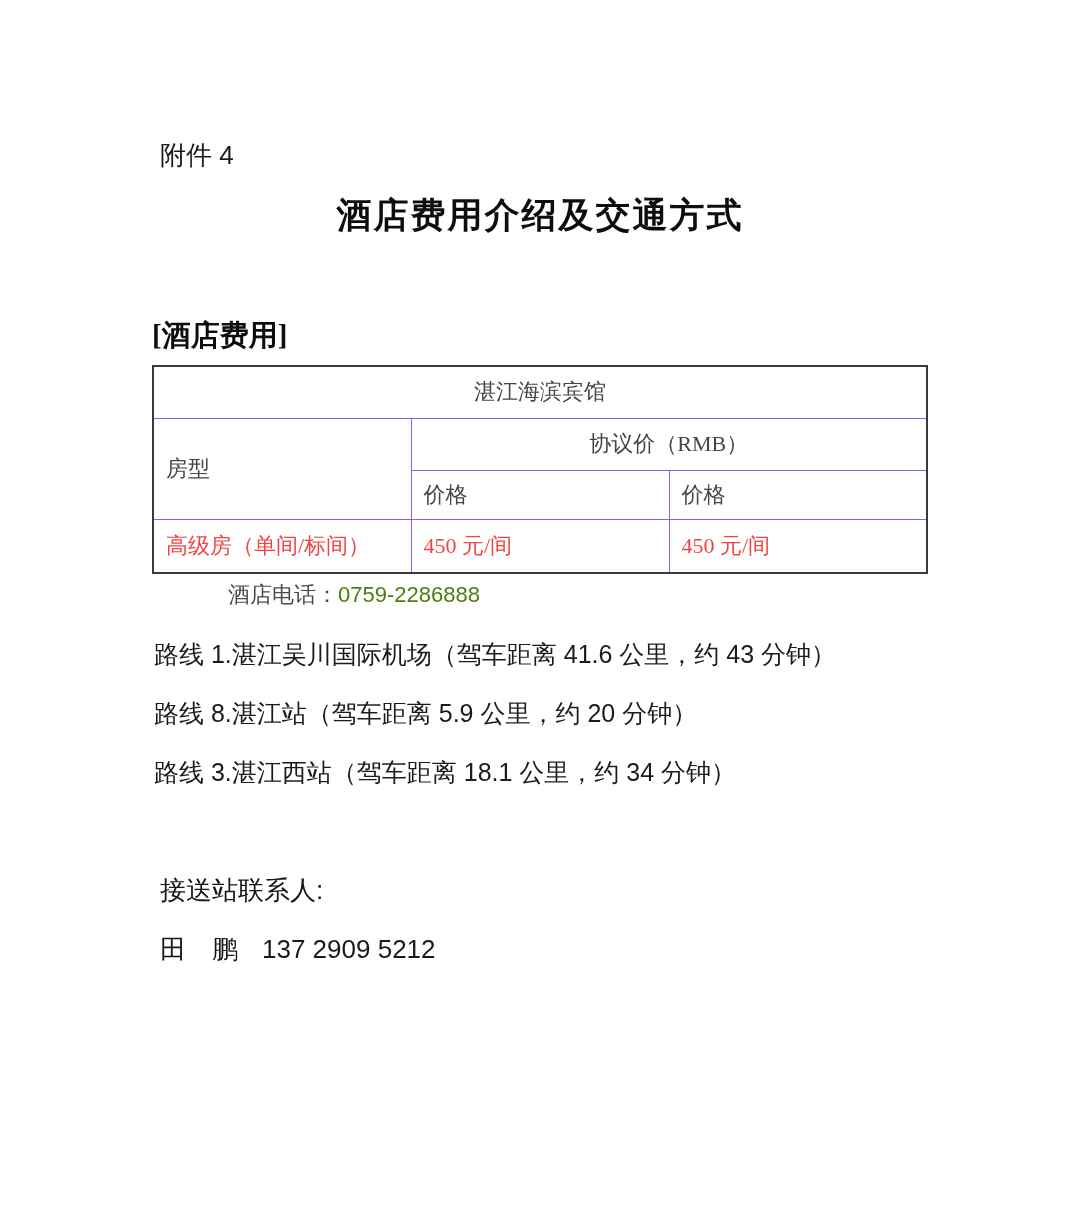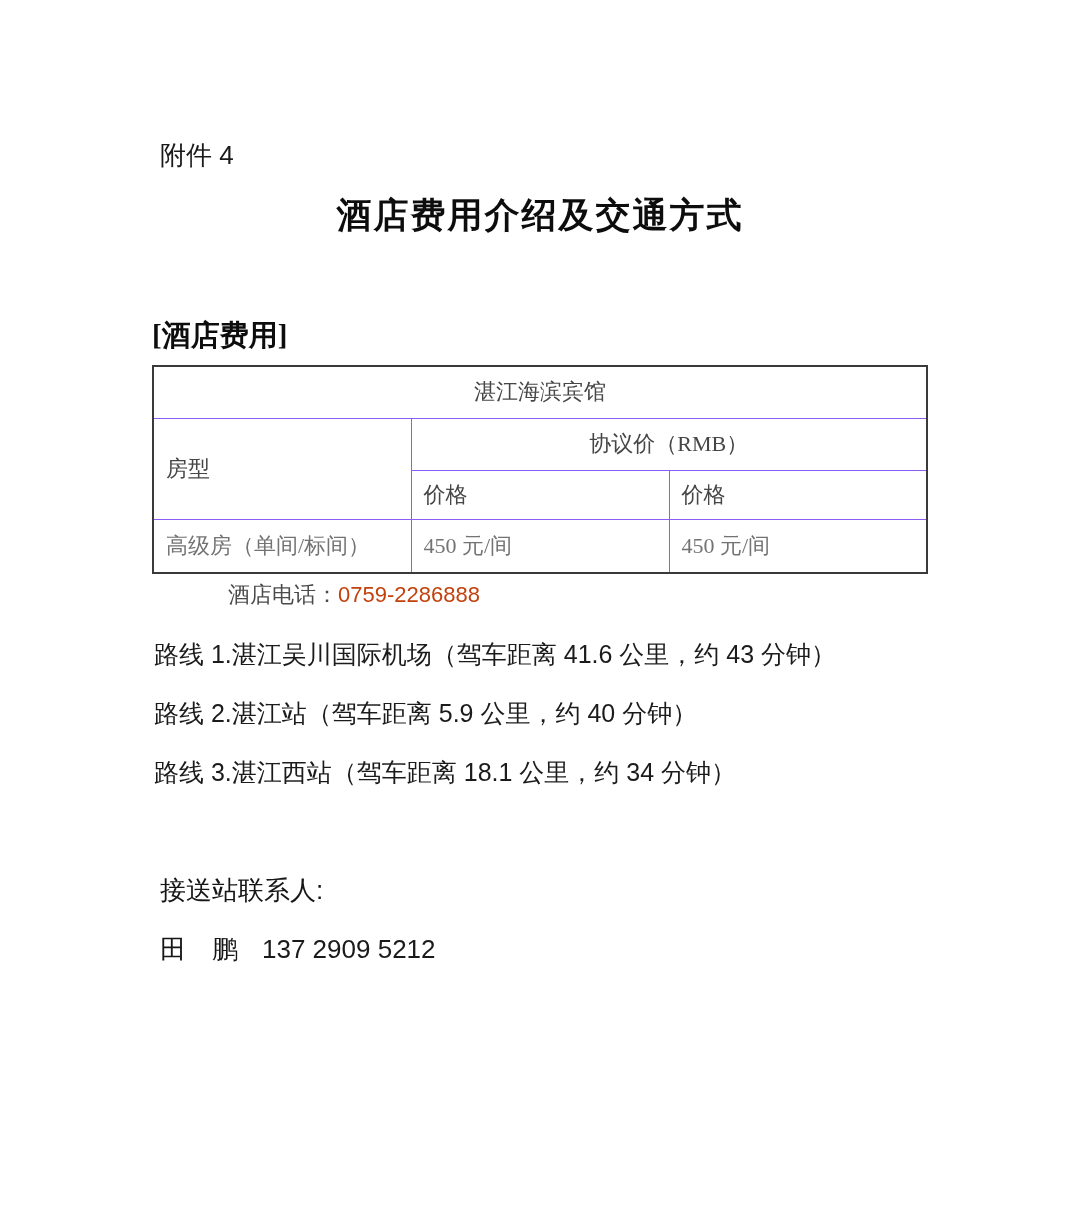--- a/index.html
+++ b/index.html
@@ -65,30 +65,30 @@
     vertical-align: middle;
     box-sizing: border-box;
   }
   td.col-room  { width: 268px; }
   td.col-p1    { width: 237px; }
   td.col-p2    { width: 271px; }
   .cell-center { text-align: center; padding-left: 0 !important; }
   .row-hotel td  { height: 52px; }
   .row-group td  { height: 52px; }
   .row-price td  { height: 49px; }
-  .row-data  td  { height: 54px; color: #737373; }
+  .row-data  td  { height: 54px; color: #ef4444; }
   .phone-line {
     margin: 7px 0 0 0;
     padding-left: 76px;
     font-size: 22px;
     line-height: 28px;
     color: #4a4a4a;
   }
   .phone-number {
-    color: #c2410c;
+    color: #4d7c0f;
     font-family: "Liberation Sans", "DejaVu Sans", sans-serif;
   }
   .section-heading-transport {
     margin: 100px 0 0 4px;
     font-size: 27px;
     line-height: 30px;
     font-weight: bold;
     color: #111111;
     font-family: "Liberation Sans", "DejaVu Sans", sans-serif;
   }
@@ -154,21 +154,21 @@
         <td class="col-p1">450 元/间</td>
         <td class="col-p2">450 元/间</td>
       </tr>
     </tbody>
       </table>
 
     <p class="phone-line"><span>酒店电话：</span><span class="phone-number">0759-2286888</span></p>
 
 
     <p class="route-line">路线 1.湛江吴川国际机场（驾车距离 41.6 公里，约 43 分钟）</p>
-    <p class="route-line">路线 2.湛江站（驾车距离 5.9 公里，约 40 分钟）</p>
+    <p class="route-line">路线 8.湛江站（驾车距离 5.9 公里，约 20 分钟）</p>
     <p class="route-line">路线 3.湛江西站（驾车距离 18.1 公里，约 34 分钟）</p>
 
     <p class="contacts-heading">接送站联系人:</p>
 
     <p class="contact-line"><span class="contact-name">田　鹏</span><span class="contact-phone">137 2909 5212</span></p>
 
 
   </div>
 </div>
 

